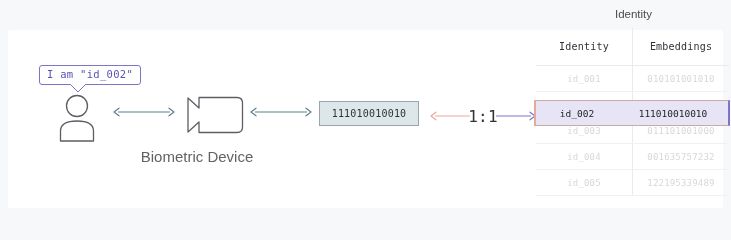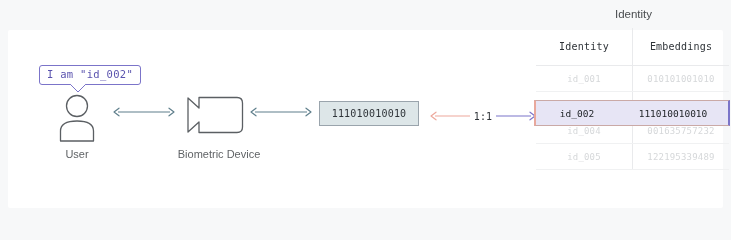--- a/index.html
+++ b/index.html
@@ -38,22 +38,22 @@
   .person svg{display:block;}
   .lbl-user{
     position:absolute;left:40px;top:148px;width:74px;text-align:center;
     font-size:11px;color:#606366;
   }
 
   
   .device{position:absolute;left:183px;top:95px;width:62px;height:40px;}
   .device svg{display:block;}
   .lbl-device{
-    position:absolute;left:154px;top:148px;width:130px;text-align:center;
-    font-size:11px;color:#606366;
+    position:absolute;left:132px;top:148px;width:130px;text-align:center;
+    font-size:15px;color:#606366;
   }
 
   
   .arrow{position:absolute;}
   .arrow svg{display:block;overflow:visible;}
   .arrow-u-d{left:113px;top:107px;}
   .arrow-d-b{left:250px;top:107px;}
 
   
   .chip{
@@ -64,21 +64,21 @@
     font-size:10px;color:#2e3338;letter-spacing:.2px;
   }
 
   
   .cmp{position:absolute;left:430px;top:106px;width:106px;height:20px;}
   .cmp svg{display:block;overflow:visible;}
   .cmp-label{
     position:absolute;left:0;top:0;width:106px;height:20px;
     display:flex;align-items:center;justify-content:center;
     font-family:"DejaVu Sans Mono", monospace;
-    font-size:10px;color:#2e3338;letter-spacing:.2px;
+    font-size:16px;color:#2e3338;letter-spacing:.2px;
   }
 
   
   .db-title{
     position:absolute;left:536px;top:8px;width:195px;text-align:center;
     font-size:11.5px;color:#4a4d50;
   }
   .db-table{
     position:absolute;left:536px;top:28px;width:193px;
     border-collapse:collapse;table-layout:fixed;
@@ -129,21 +129,20 @@
       <path d="M1 0 L15 0" stroke="#ffffff" stroke-width="2"></path>
     </svg>
   </div>
 
   <div class="person">
     <svg width="44" height="48" viewBox="0 0 44 48">
       <circle cx="22" cy="12" r="10.5" fill="none" stroke="#5b5f63" stroke-width="1.3"></circle>
       <path d="M5.5 47 L5.5 37 Q5.5 27 22 27 Q38.5 27 38.5 37 L38.5 47 Z" fill="none" stroke="#5b5f63" stroke-width="1.3" stroke-linejoin="round"></path>
     </svg>
   </div>
-  <div class="lbl-user">User</div>
 
   <div class="arrow arrow-u-d">
     <svg width="62" height="10" viewBox="0 0 62 10">
       <line x1="5" y1="5" x2="57" y2="5" stroke="#5f7f8c" stroke-width="1.2"></line>
       <path d="M6 1.2 L1 5 L6 8.8" fill="none" stroke="#5f7f8c" stroke-width="1.2" stroke-linejoin="round" stroke-linecap="round"></path>
       <path d="M56 1.2 L61 5 L56 8.8" fill="none" stroke="#5f7f8c" stroke-width="1.2" stroke-linejoin="round" stroke-linecap="round"></path>
     </svg>
   </div>
 
   <div class="device">
@@ -186,20 +185,24 @@
     <tbody>
       <tr>
         <td class="colsep">id_001</td>
         <td>010101001010</td>
       </tr>
       <tr class="hl">
         <td class="colsep">id_002</td>
         <td>111010010010</td>
       </tr>
       <tr>
+        <td class="colsep">id_003</td>
+        <td>011101001000</td>
+      </tr>
+      <tr>
         <td class="colsep">id_004</td>
         <td>001635757232</td>
       </tr>
       <tr>
         <td class="colsep">id_005</td>
         <td>122195339489</td>
       </tr>
     </tbody>
   </table>
 

